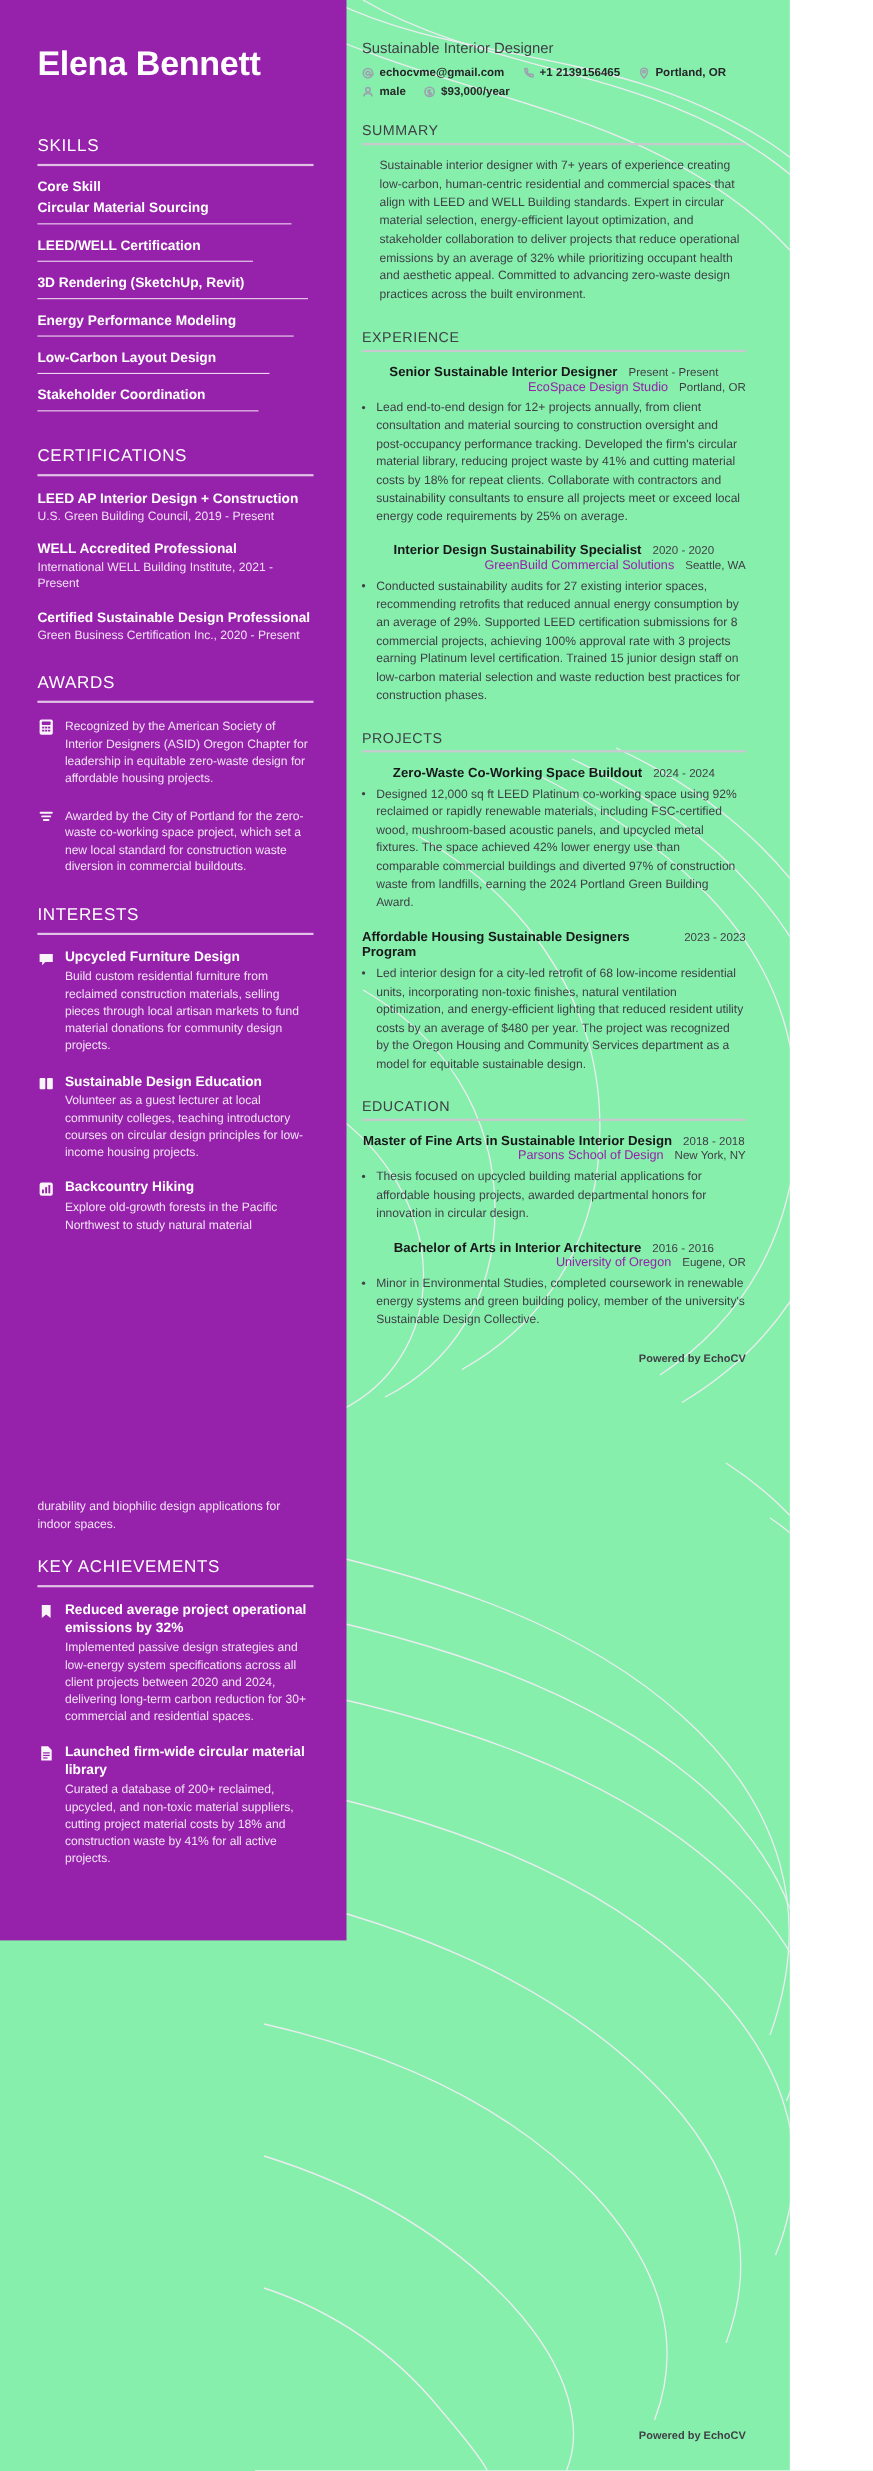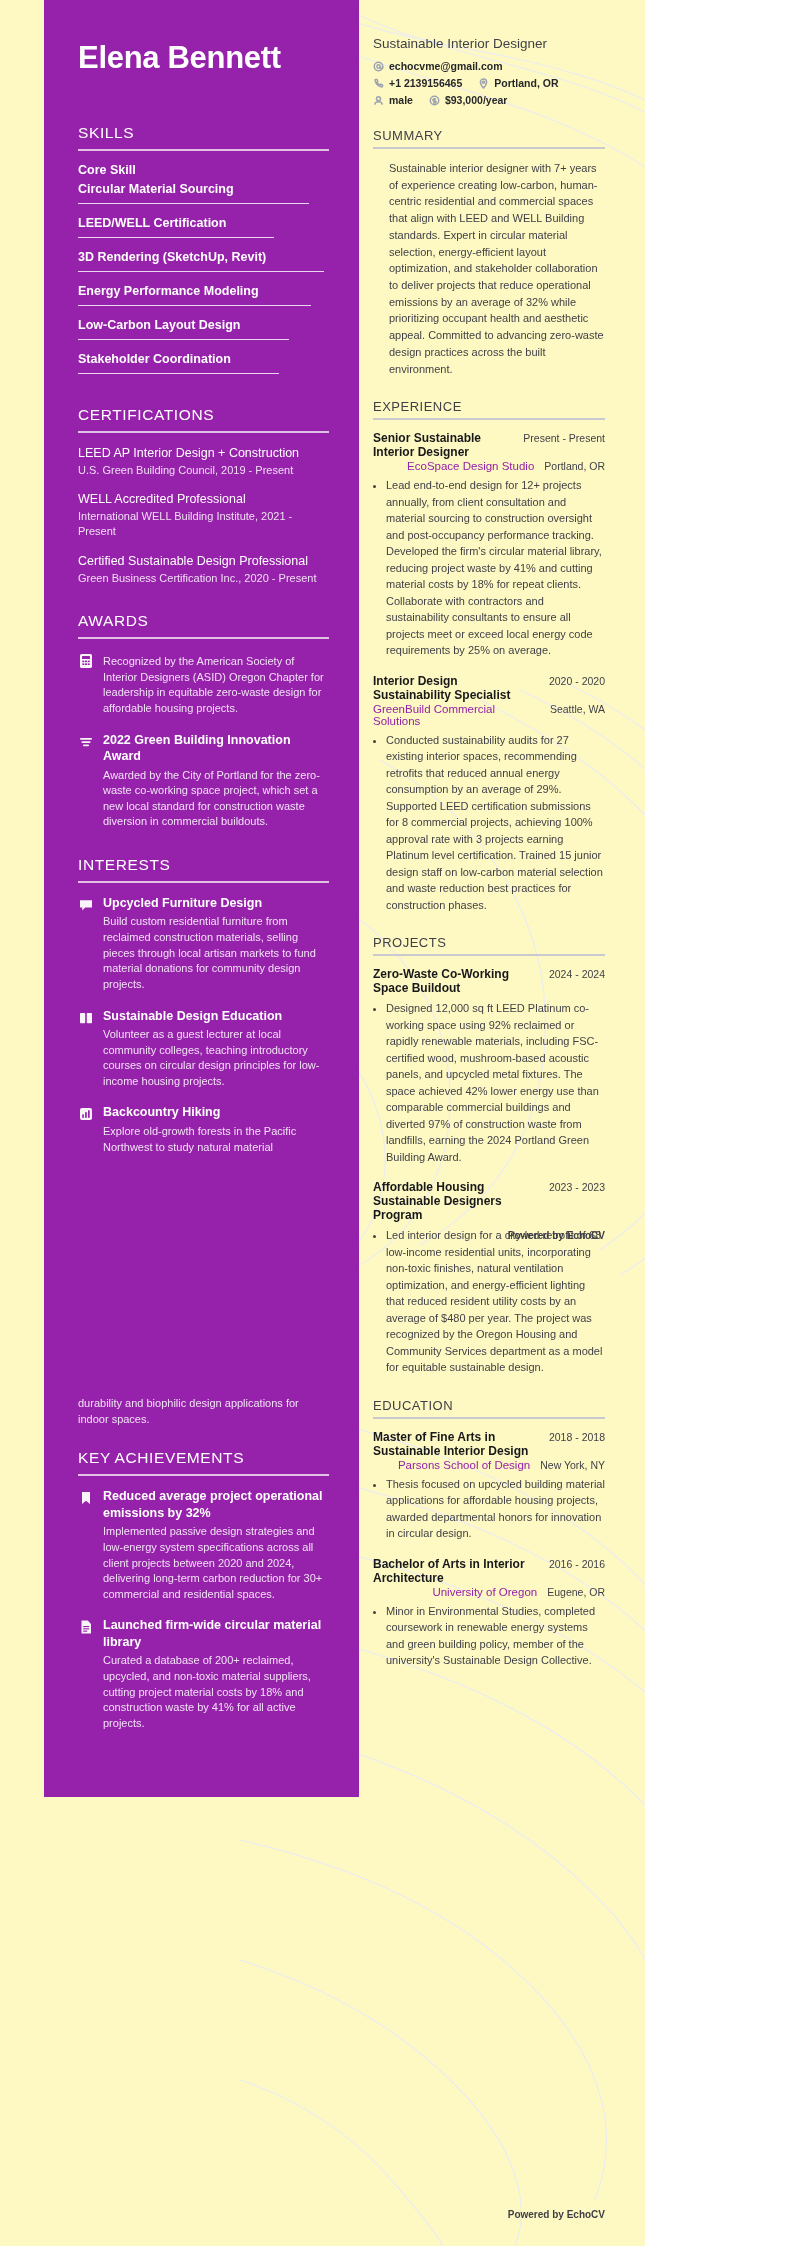--- a/index.html
+++ b/index.html
@@ -3,25 +3,24 @@
 <meta charset="utf-8">
 <style>
   * { box-sizing: border-box; margin: 0; padding: 0; }
   html, body {
     width: 794px;
     background: #ffffff;
     font-family: "Liberation Sans", sans-serif;
   }
   .page {
     position: relative;
-    width: 645px;
+    width: 718px;
     min-height: 2246px;
-    background: #fef9c3;
+    background: #86efac;
     overflow: hidden;
-    padding-left: 44px;
   }
   .bg-lines { position: absolute; inset: 0; z-index: 0; pointer-events: none; }
 
   .columns { position: relative; z-index: 2; display: flex; align-items: flex-start; }
 
   
   .sidebar {
     width: 315px;
     min-height: 1520px;
     background: #9621aa;
@@ -49,21 +48,21 @@
     height: 2px;
     background: rgba(255,255,255,0.72);
     margin-bottom: 12px;
   }
   .skill-core-label { font-size: 12.5px; font-weight: bold; color:#fff; margin-bottom: 5px; }
   .skill-item { padding-bottom: 6px; margin-bottom: 6px; }
   .skill-item .txt { font-size: 12.5px; font-weight: bold; color: #ffffff; display:block; margin-bottom:7px; }
   .skill-item .ul { height: 1px; background: rgba(255,255,255,0.82); }
 
   .cert-item { margin-bottom: 13px; }
-  .cert-title { font-size: 12.5px; font-weight: normal; color: #ffffff; line-height: 1.3; }
+  .cert-title { font-size: 12.5px; font-weight: bold; color: #ffffff; line-height: 1.3; }
   .cert-sub { font-size: 11px; color: #f1dff5; line-height: 1.38; margin-top: 2px; }
 
   .entry { display: flex; gap: 9px; margin-bottom: 15px; align-items: flex-start; }
   .entry-icon { flex: 0 0 16px; width:16px; height:16px; margin-top: 2px; opacity: 0.95; }
   .entry-icon svg { display:block; width:16px; height:16px; fill:#ffffff; }
   .entry-body { flex: 1 1 auto; }
   .entry-title { font-size: 12.5px; font-weight: bold; color: #ffffff; line-height: 1.32; }
   .entry-desc { font-size: 11px; color: #f2e2f6; line-height: 1.42; margin-top: 3px; }
 
   .sidebar-tail { font-size: 11px; color:#f2e2f6; line-height:1.42; }
@@ -212,21 +211,20 @@
         </div>
         <div class="entry">
           <span class="entry-icon">
             <svg viewBox="0 0 16 16">
                 <rect x="2" y="4" width="12" height="1.7" rx="0.8"></rect>
                 <rect x="3.5" y="7.3" width="9" height="1.7" rx="0.8"></rect>
                 <rect x="5" y="10.6" width="6" height="1.7" rx="0.8"></rect>
               </svg>
           </span>
           <div class="entry-body">
-            <div class="entry-title">2022 Green Building Innovation Award</div>
             <div class="entry-desc">Awarded by the City of Portland for the zero-waste co-working space project, which set a new local standard for construction waste diversion in commercial buildouts.</div>
           </div>
         </div>
       </section>
 
       <section class="side-section">
         <div class="side-heading">INTERESTS</div>
         <div class="side-rule"></div>
         <div class="entry">
           <span class="entry-icon">

